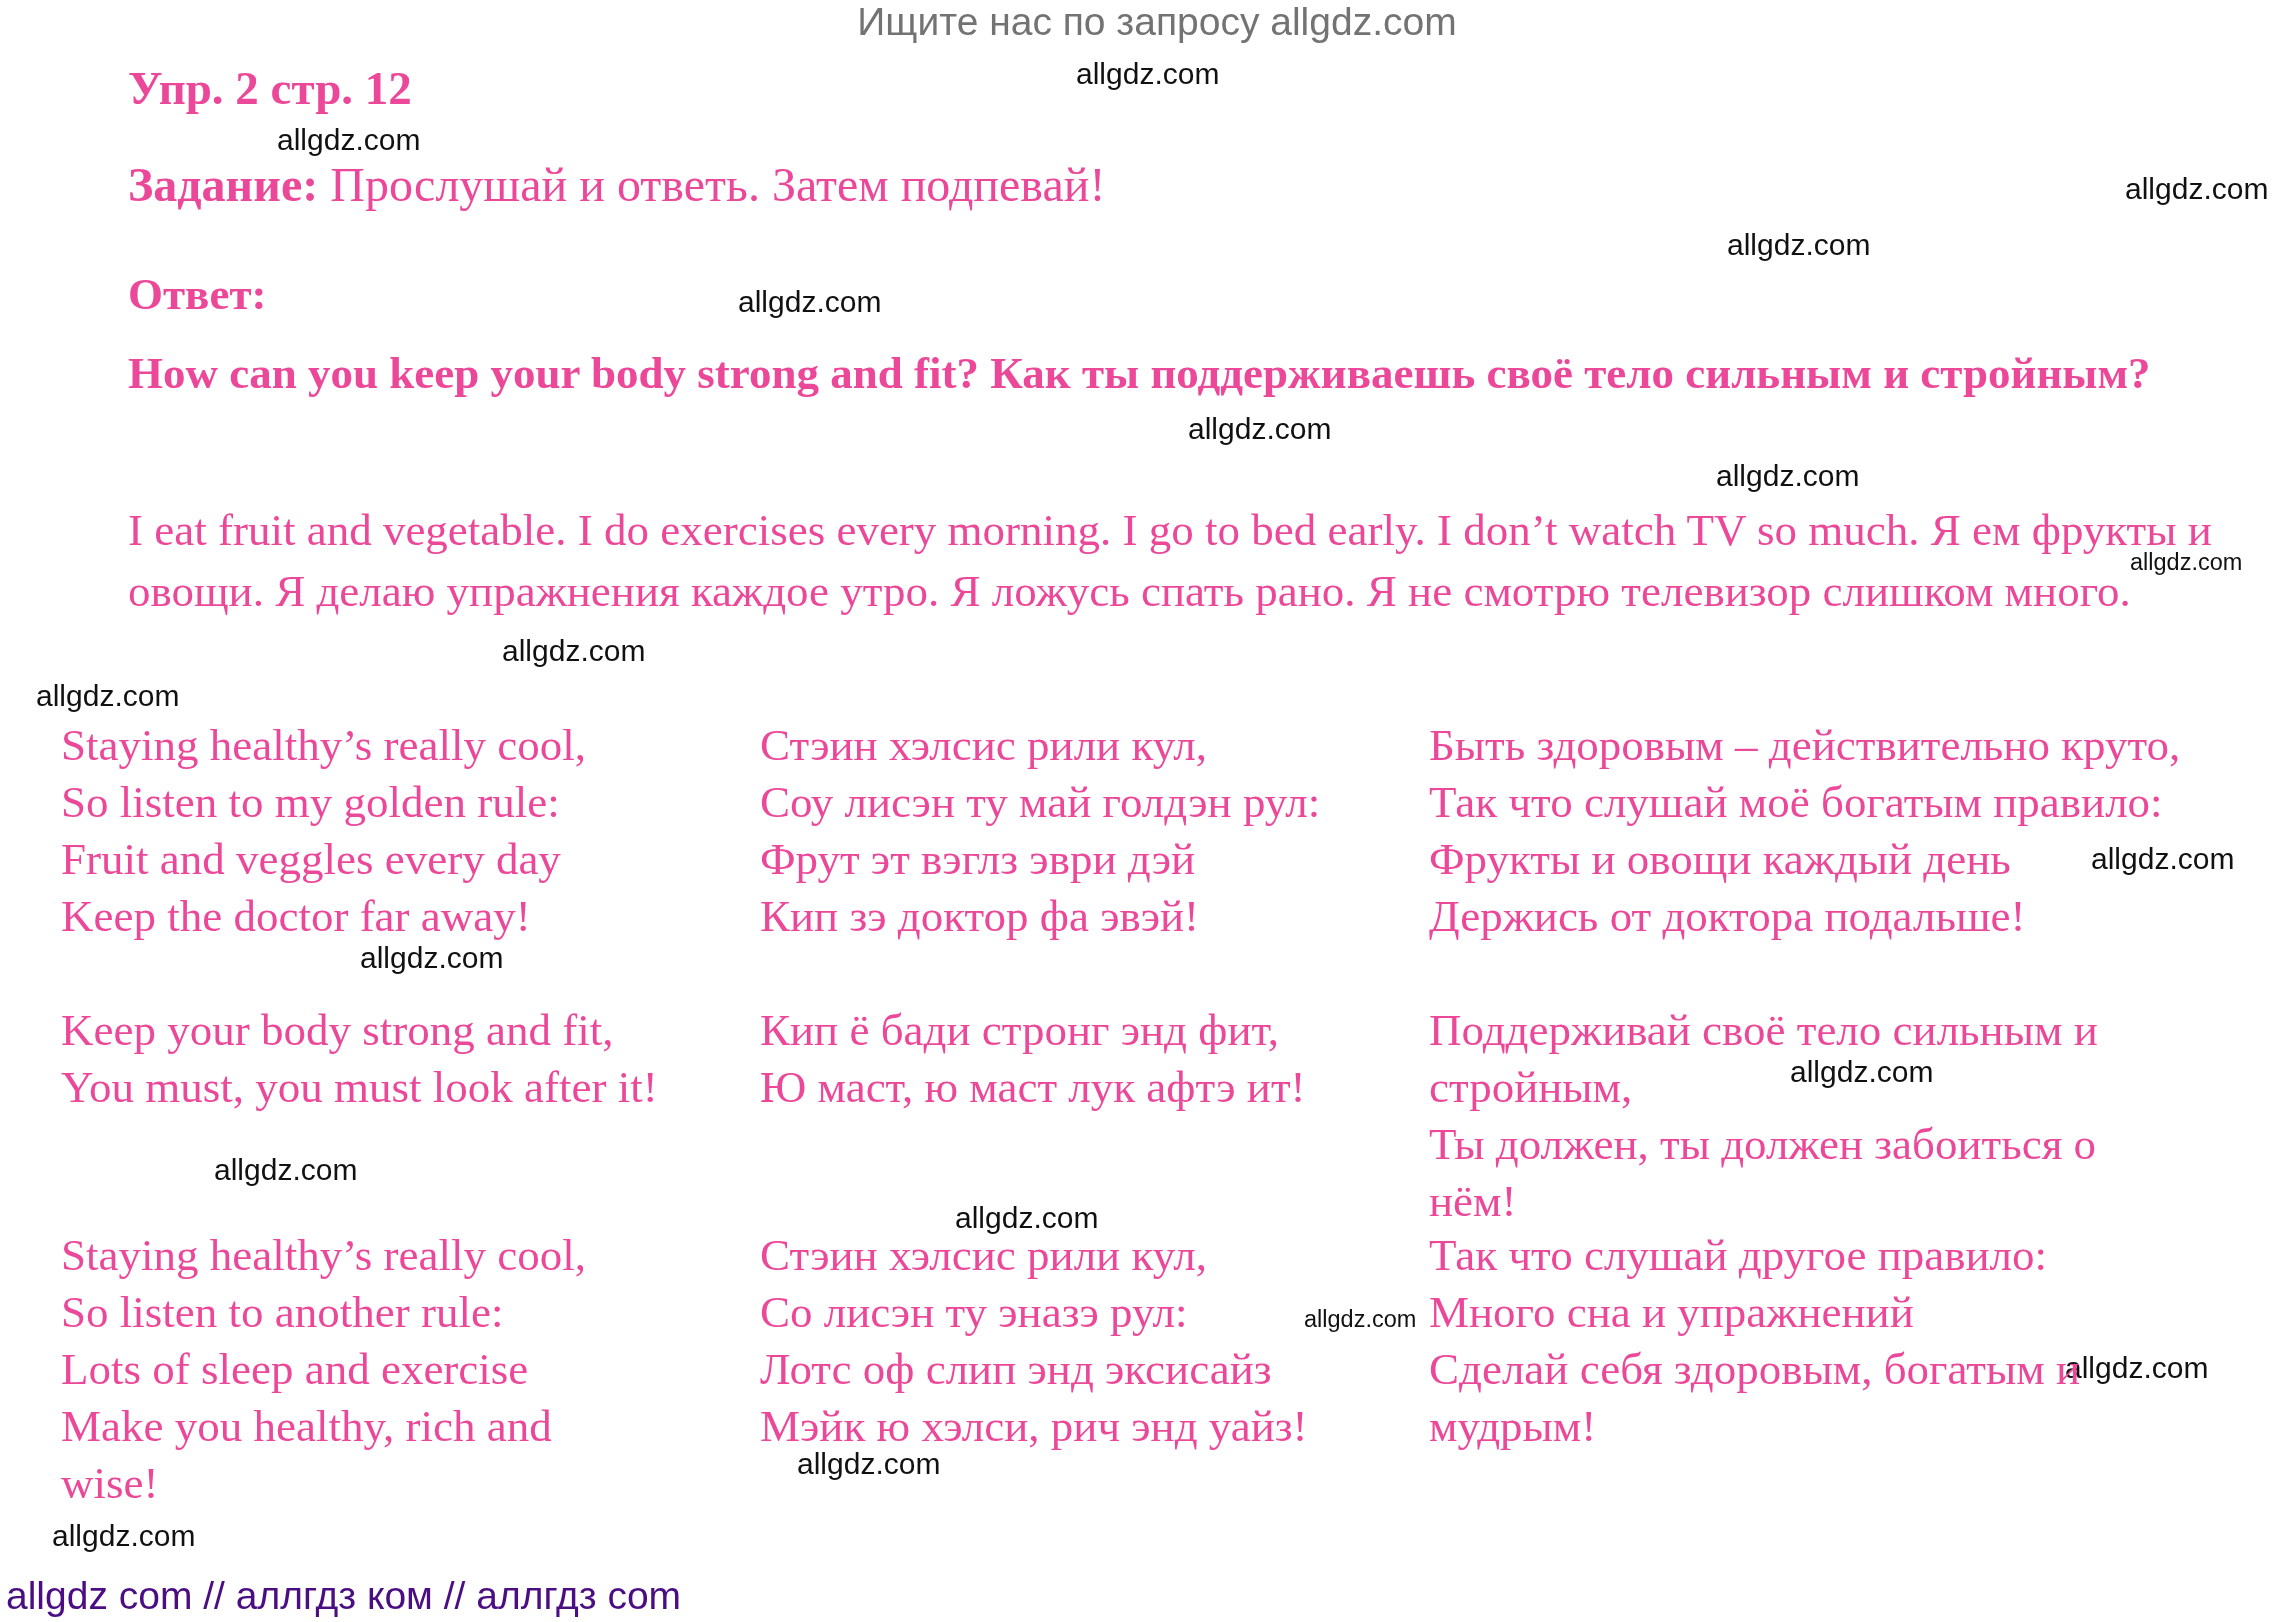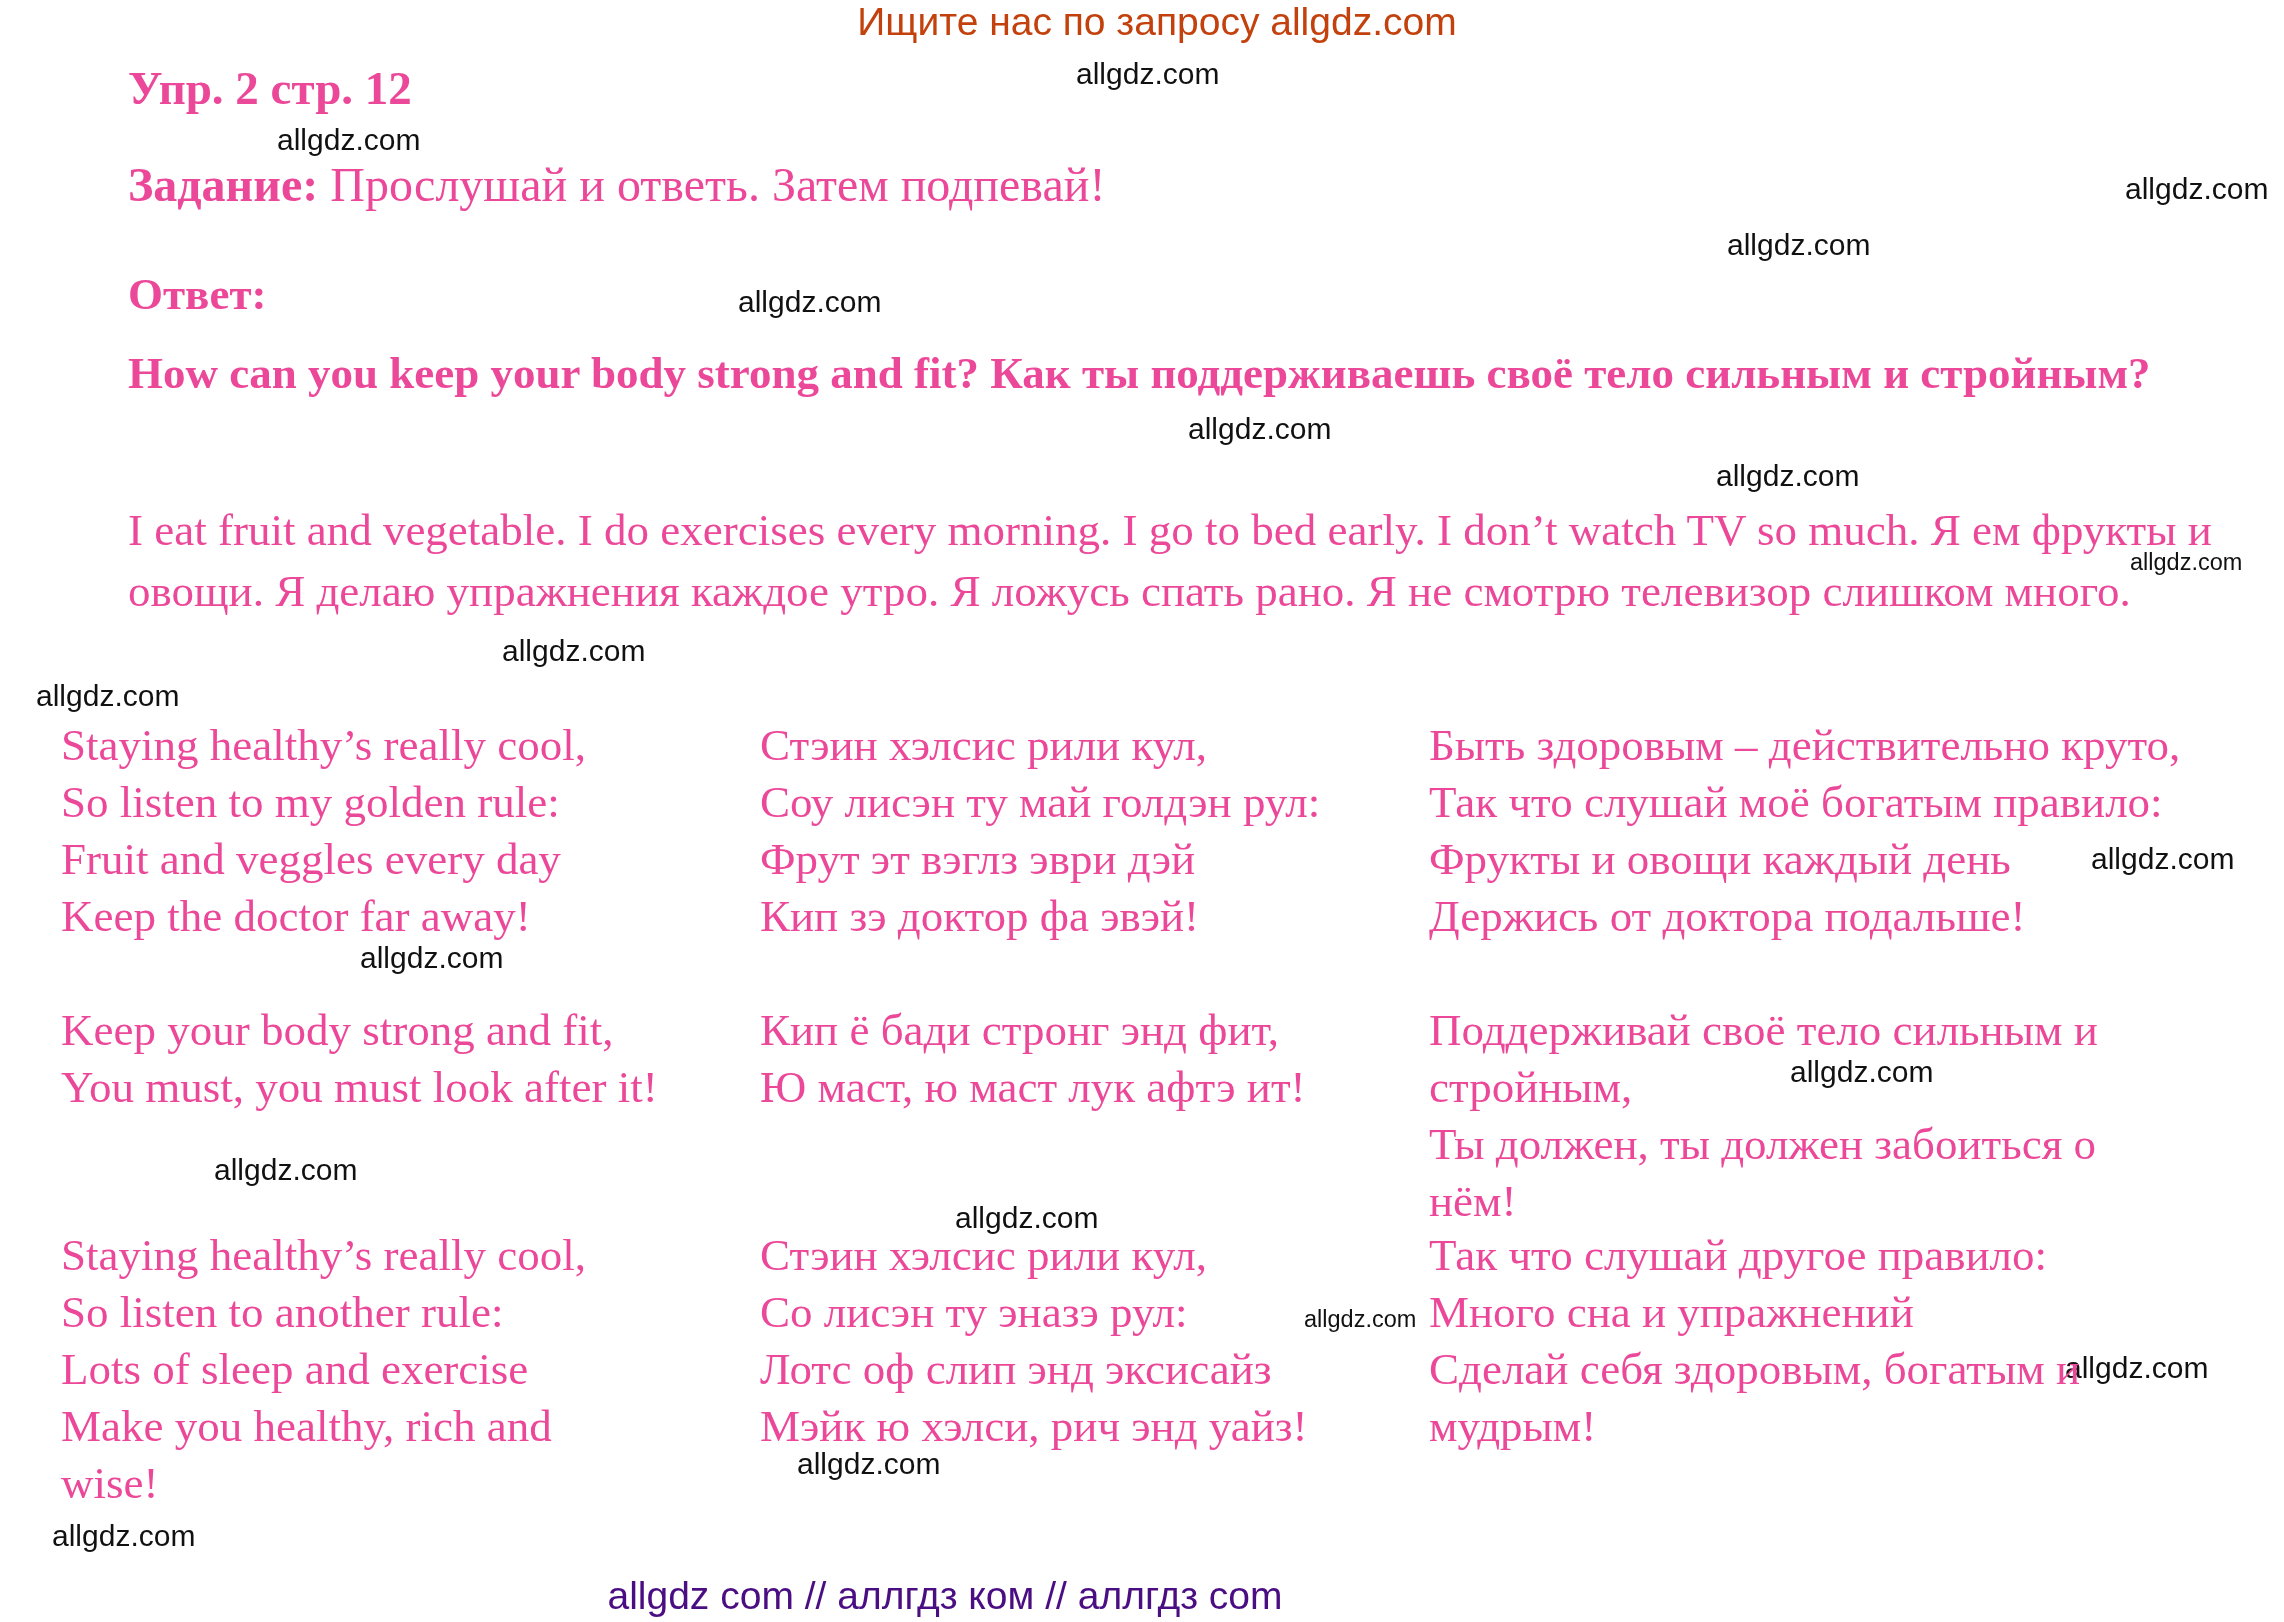--- a/index.html
+++ b/index.html
@@ -1,35 +1,35 @@
 <!DOCTYPE html>
 <html><head>
 <meta charset="utf-8">
 <style>
   html, body { margin: 0; padding: 0; background: #ffffff; }
   body { width: 2285px; height: 1622px; position: relative; overflow: hidden; }
   .serif { font-family: "Liberation Serif", "DejaVu Serif", serif; color: #ec4899; }
   .sans { font-family: "Liberation Sans", "DejaVu Sans", sans-serif; }
   .abs { position: absolute; white-space: nowrap; }
-  .promo-top { left: 0; width: 2285px; top: 0px; text-align: center; font-size: 39px; color: #c2410c; padding-left: 29px; box-sizing: border-box; }
+  .promo-top { left: 0; width: 2285px; top: 0px; text-align: center; font-size: 39px; color: #737373; padding-left: 29px; box-sizing: border-box; }
   .wm { font-size: 30px; color: #111; }
   .wm-small { font-size: 23.5px; color: #111; }
   .h-title { left: 128px; top: 61px; font-size: 47px; font-weight: bold; }
   .task { left: 128px; top: 157px; font-size: 48px; }
   .task b { font-weight: bold; }
   .answer { left: 128px; top: 268px; font-size: 45px; font-weight: bold; }
   .question { left: 128px; top: 343px; width: 2078px; font-size: 45px; font-weight: bold; line-height: 61px; white-space: normal; }
   .para { left: 128px; top: 500px; width: 2107px; font-size: 45px; line-height: 61px; white-space: normal; }
   .col { position: absolute; font-size: 45px; line-height: 57px; }
   .col .line { display: block; white-space: nowrap; }
   .col1 { left: 61px; width: 627px; }
   .col2 { left: 760px; width: 627px; }
   .col3 { left: 1429px; width: 843px; }
   .col .wrap { white-space: normal; }
-  .footer { left: 0; width: 1866px; top: 1574px; text-align: center; font-size: 39px; color: #4b0e82; padding-left: 24px; box-sizing: border-box; }
+  .footer { left: 0; width: 1866px; top: 1574px; text-align: left; font-size: 39px; color: #4b0e82; padding-left: 6px; box-sizing: border-box; }
 </style>
 </head>
 <body>
 
 <div class="abs sans promo-top">Ищите нас по запросу allgdz.com</div>
 
 <div class="abs sans wm" style="left:1076px;top:57px;">allgdz.com</div>
 <div class="abs sans wm" style="left:277px;top:123px;">allgdz.com</div>
 <div class="abs sans wm" style="left:2125px;top:172px;">allgdz.com</div>
 <div class="abs sans wm" style="left:1727px;top:228px;">allgdz.com</div>

